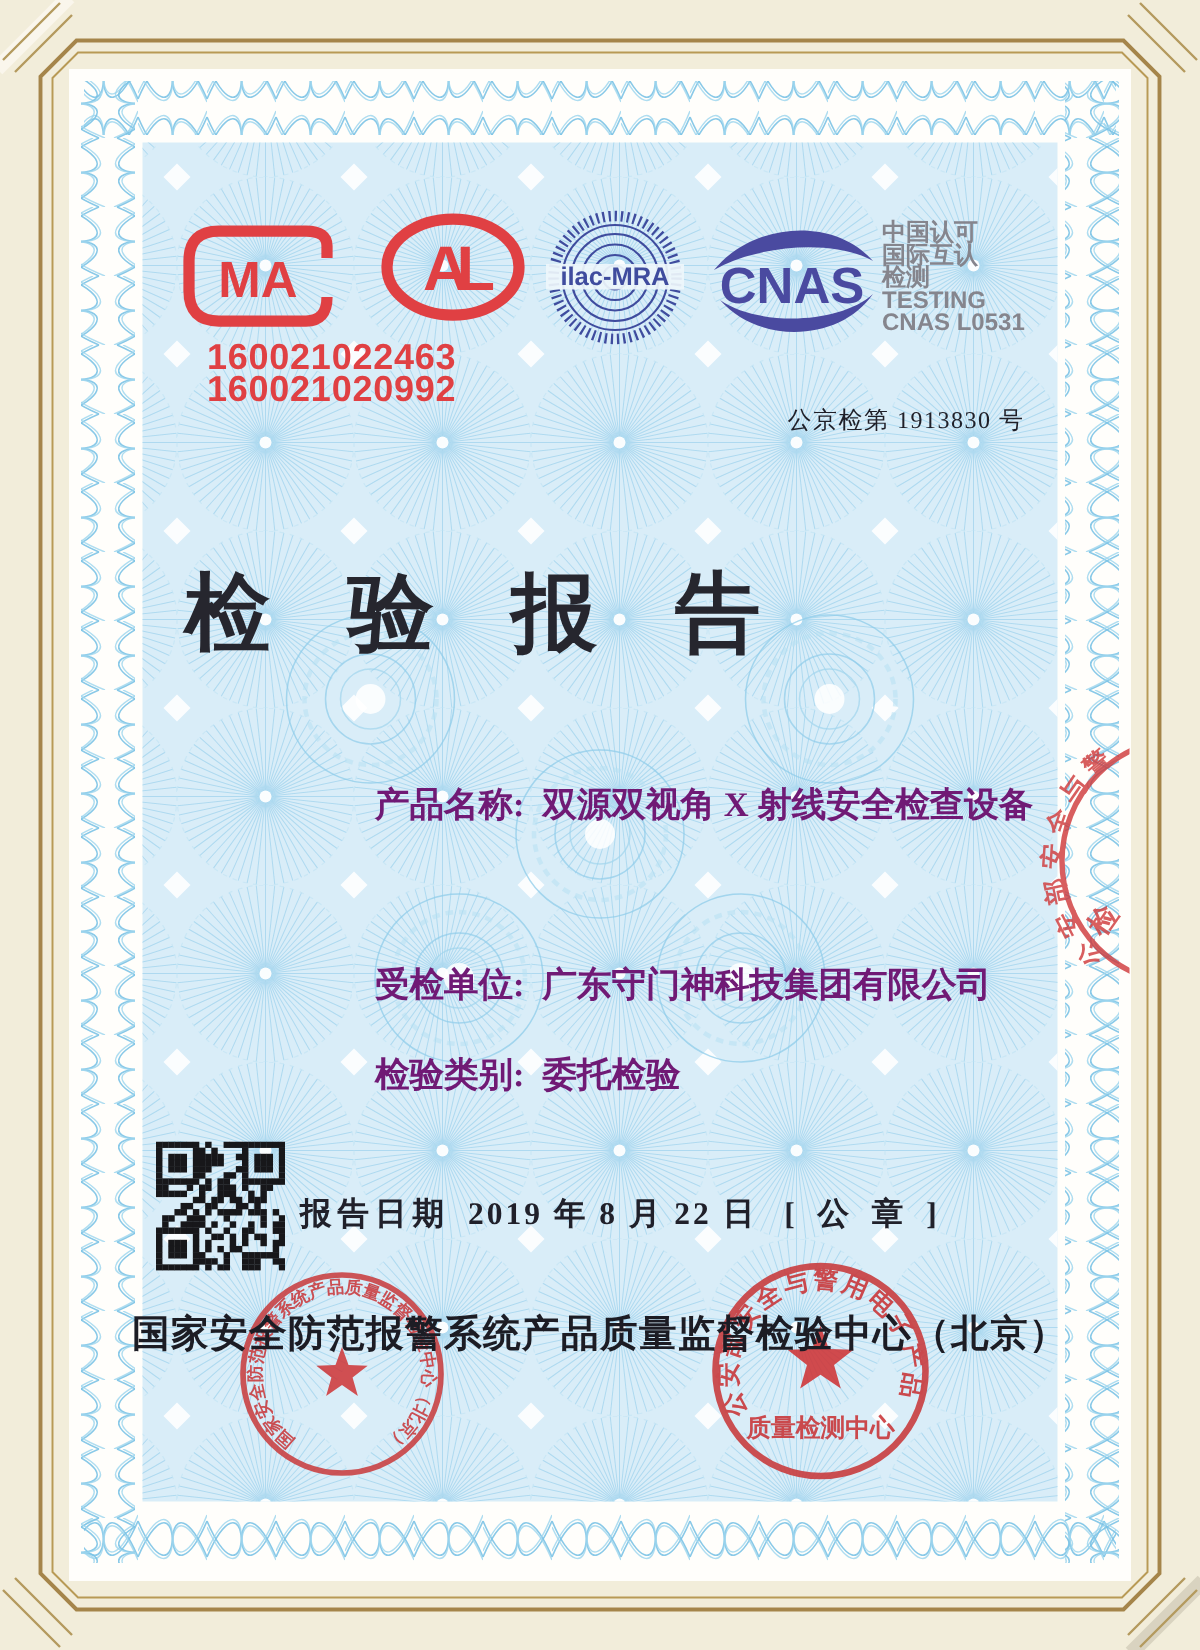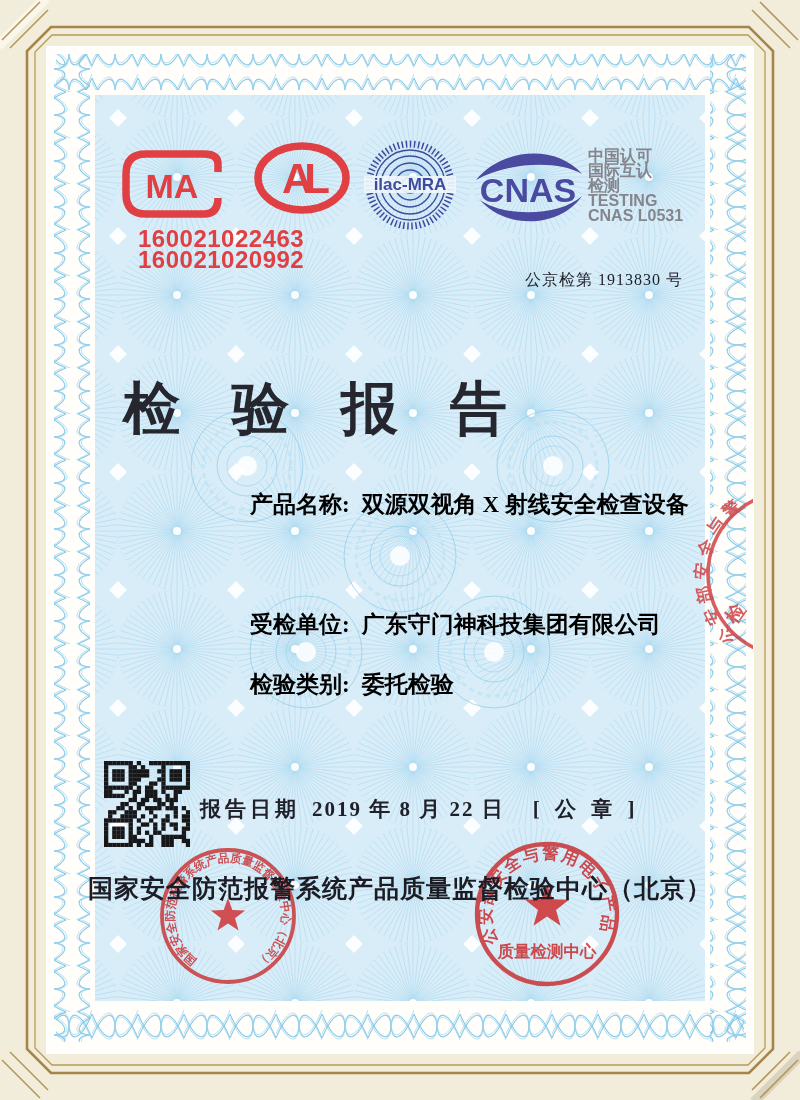--- a/index.html
+++ b/index.html
@@ -16,26 +16,26 @@
   .cert-num{left:138px;color:#e04043;font-weight:bold;font-size:24px;letter-spacing:.5px;}
   #approval{left:243px;top:238px;font-size:18px;font-weight:bold;}
   #approval .red{color:#d8403f;} #approval .dark{color:#55505a;}
   #report-no{left:505px;top:270px;font-size:16px;letter-spacing:1px;color:#1f1f28;margin-left:20px;}
   #accred-block{left:588px;top:148px;font-size:16px;line-height:15px;color:#85858d;font-weight:bold;}
   
   #title{left:0;top:371px;width:656px;text-align:center;font-size:57px;font-weight:600;
          color:#26262e;letter-spacing:52px;}
   #title span{margin-left:26px;}
   
-  .field{left:250px;font-size:23px;font-weight:600;color:#000000;white-space:nowrap;}
+  .field{left:250px;font-size:23px;font-weight:600;color:#701a75;white-space:nowrap;margin-top:32px;}
   .field .lab{margin-right:12px;}
   
   #date-row{left:200px;top:795px;font-size:21px;font-weight:600;color:#20202a;white-space:nowrap;}
   #date-row .dl{letter-spacing:4px;margin-right:12px;}
-  #date-row .dv{letter-spacing:2px;margin-right:28px;}
+  #date-row .dv{letter-spacing:2px;margin-right:18px;}
   #date-row .sn{letter-spacing:5px;}
   .org{left:0;width:800px;text-align:center;font-weight:600;color:#1c1c24;font-size:25px;letter-spacing:1px;}
 </style>
 </head>
 <body>
 
 <div id="stage">
 
   <svg id="bg-svg" width="800" height="1100">
     <defs>

